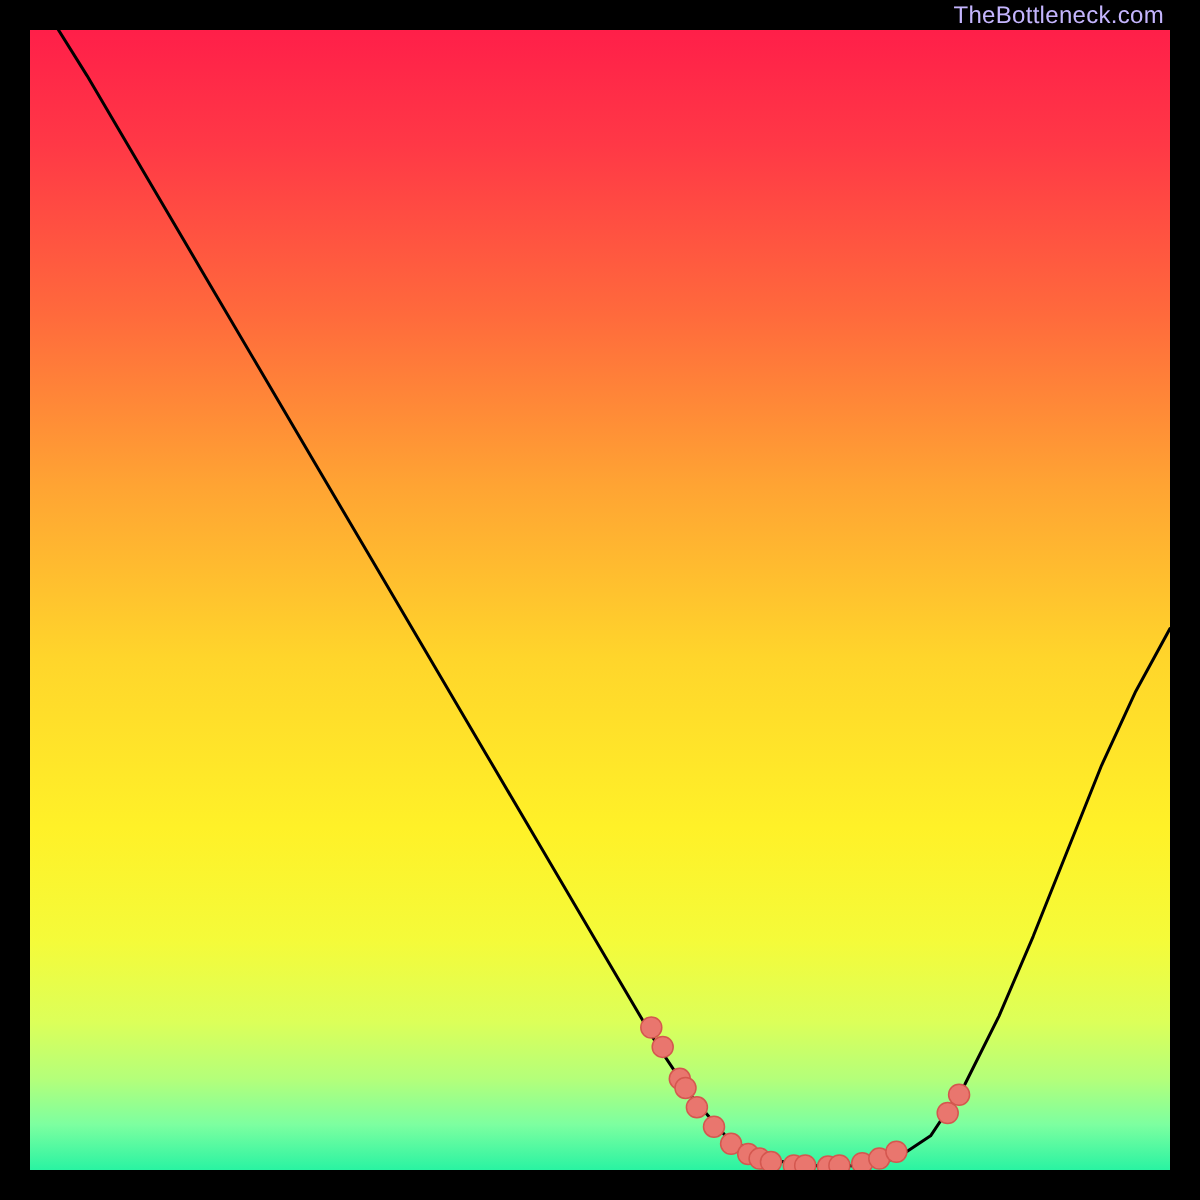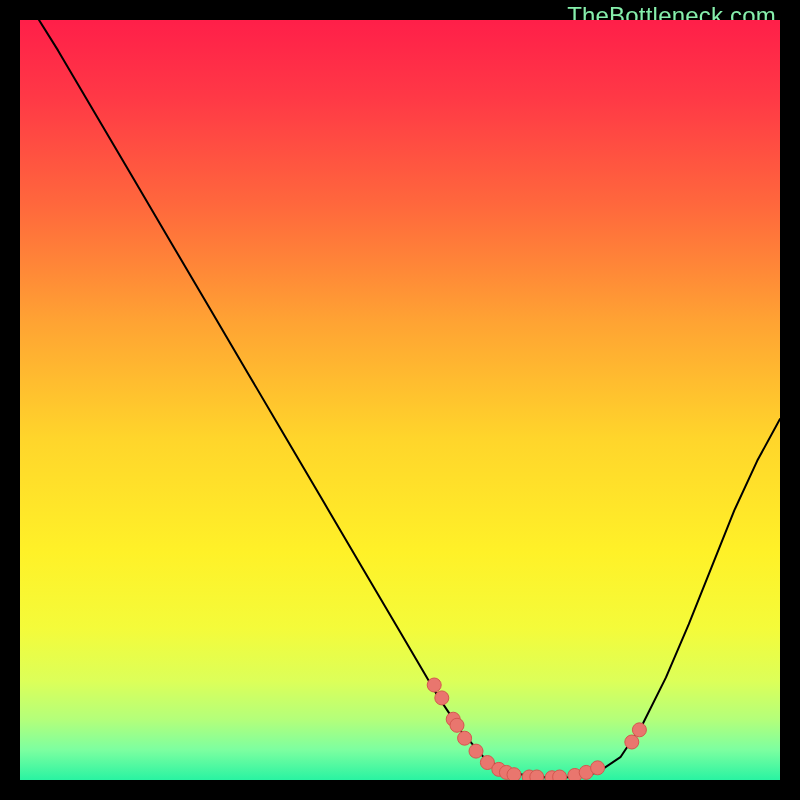--- a/index.html
+++ b/index.html
@@ -17,23 +17,23 @@
     left: 0;
     top: 0;
     width: 760px;
     height: 760px;
   }
   .attribution {
     position: absolute;
     top: 2px;
     right: 24px;
     font-family: Arial, Helvetica, sans-serif;
-    font-size: 24px;
+    font-size: 16px;
     font-weight: 500;
-    color: #86efac;
+    color: #c4b5fd;
     letter-spacing: 0.2px;
   }
   svg { display: block; }
 </style>
 </head>
 <body>
 
 <div class="attribution">TheBottleneck.com</div>
 
 <div class="frame">

